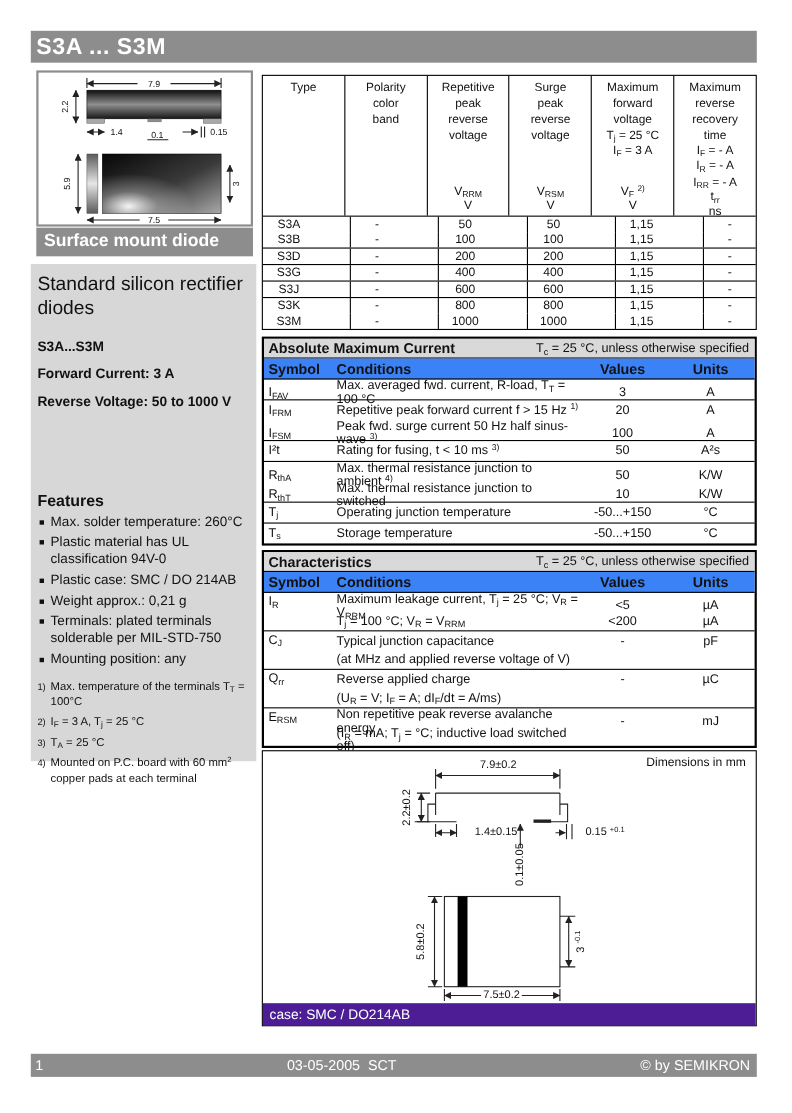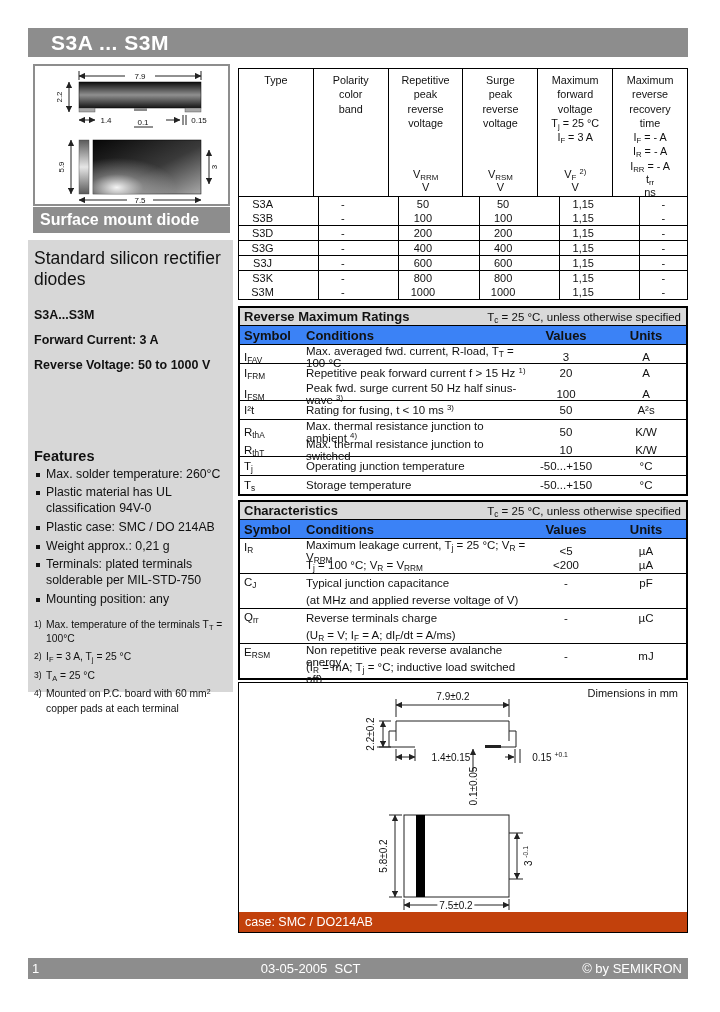--- a/index.html
+++ b/index.html
@@ -1,20 +1,20 @@
 <!DOCTYPE html>
 <html><head>
 <meta charset="utf-8">
 <style>
   html,body{margin:0;padding:0;background:#fff;}
   body{width:720px;height:1012px;position:relative;font-family:"Liberation Sans",sans-serif;color:#111;overflow:hidden;}
   sub{font-size:72%;vertical-align:-0.28em;line-height:0;}
   sup{font-size:68%;vertical-align:0.5em;line-height:0;}
   .title-bar{position:absolute;left:28px;top:28px;width:660px;height:29px;background:#8d8d8d;color:#fff;
-    font-size:21px;font-weight:bold;line-height:29px;padding-left:23px;box-sizing:border-box;letter-spacing:0.5px;}
+    font-size:21px;font-weight:bold;line-height:29px;padding-left:5px;box-sizing:border-box;letter-spacing:0.5px;}
   
   .pkg-box{position:absolute;left:33px;top:64px;width:197px;height:142px;background:#fff;border:2px solid #8d8d8d;box-sizing:border-box;}
   .pkg-box svg{display:block;width:100%;height:100%;}
   .surface-bar{position:absolute;left:33px;top:207px;width:197px;height:26px;background:#8d8d8d;color:#fff;
     font-weight:bold;font-size:16px;line-height:26px;padding-left:7px;box-sizing:border-box;}
   
   .left-panel{position:absolute;left:28px;top:240px;width:205px;height:452px;background:#d7d7d7;
     padding:8px 4px 0 6px;box-sizing:border-box;}
   .lp-heading{font-size:17.5px;line-height:1.22;}
   .lp-bold{font-weight:bold;font-size:12.5px;margin-top:11px;}
@@ -59,21 +59,21 @@
   .sp-val,.sp-unit{text-align:center;}
   .cr-row{display:grid;grid-template-columns:62px 384px;font-size:11.5px;}
   .cr-row .sp-sym{align-self:start;padding-top:2px;}
   .cr-line{display:grid;grid-template-columns:224px 80px 80px;height:17px;align-items:center;}
   
   .dim-box{position:absolute;left:238px;top:682px;width:450px;height:251px;border:1px solid #000;background:#fff;box-sizing:border-box;}
   .dim-note{position:absolute;right:9px;top:4px;font-size:11px;}
   .dim-box svg.draw{position:absolute;left:0;top:0;width:448px;height:229px;}
   .hlbl{position:absolute;transform:translate(-50%,-50%);white-space:nowrap;font-size:10px;background:#fff;padding:0 2px;}
   .vlbl{position:absolute;transform:translate(-50%,-50%) rotate(-90deg);white-space:nowrap;font-size:10px;}
-  .case-bar{position:absolute;left:0;right:0;bottom:0;height:20px;background:#c2410c;color:#fff;
+  .case-bar{position:absolute;left:0;right:0;bottom:0;height:20px;background:#4c1d95;color:#fff;
     font-size:12.5px;line-height:20px;padding-left:6px;}
   
   .footer-bar{position:absolute;left:28px;top:958px;width:660px;height:21px;background:#8d8d8d;color:#fff;
     display:flex;justify-content:space-between;align-items:center;font-size:13px;padding:0 6px 0 4px;box-sizing:border-box;}
   .footer-bar span{white-space:pre;}
   svg line,svg polyline{stroke:#222;stroke-width:1;fill:none;}
   svg text{fill:#111;font-family:"Liberation Sans",sans-serif;}
 </style>
 </head>
 <body>
@@ -316,21 +316,21 @@
           <div class="rt-cell">1000</div>
           <div class="rt-cell">1000</div>
           <div class="rt-cell">1,15</div>
           <div class="rt-cell">-</div>
         </div>
       </div>
   </div>
 
   <div class="spec abs">
     <div class="tbl-title">
-      <span class="tbl-title-left">Reverse Maximum Ratings</span>
+      <span class="tbl-title-left">Absolute Maximum Current</span>
       <span class="tbl-title-right">T<sub>c</sub> = 25 °C, unless otherwise specified</span>
     </div>
     <div class="tbl-cols" id="abs-cols">
         <div class="sp-col sp-col0">Symbol</div>
         <div class="sp-col sp-col1">Conditions</div>
         <div class="sp-col sp-col2">Values</div>
         <div class="sp-col sp-col3">Units</div>
       </div>
     <div id="abs-body">
         <div class="sp-row divider">
@@ -423,21 +423,21 @@
               <div class="sp-cond">(at MHz and applied reverse voltage of V)</div>
               <div class="sp-val"></div>
               <div class="sp-unit"></div>
             </div>
           </div>
         </div>
         <div class="cr-row divider">
           <div class="sp-sym">Q<sub>rr</sub></div>
           <div class="cr-lines">
             <div class="cr-line">
-              <div class="sp-cond">Reverse terminals charge</div>
+              <div class="sp-cond">Reverse applied charge</div>
               <div class="sp-val">-</div>
               <div class="sp-unit">µC</div>
             </div>
             <div class="cr-line">
               <div class="sp-cond">(U<sub>R</sub> = V; I<sub>F</sub> = A; dI<sub>F</sub>/dt = A/ms)</div>
               <div class="sp-val"></div>
               <div class="sp-unit"></div>
             </div>
           </div>
         </div>

